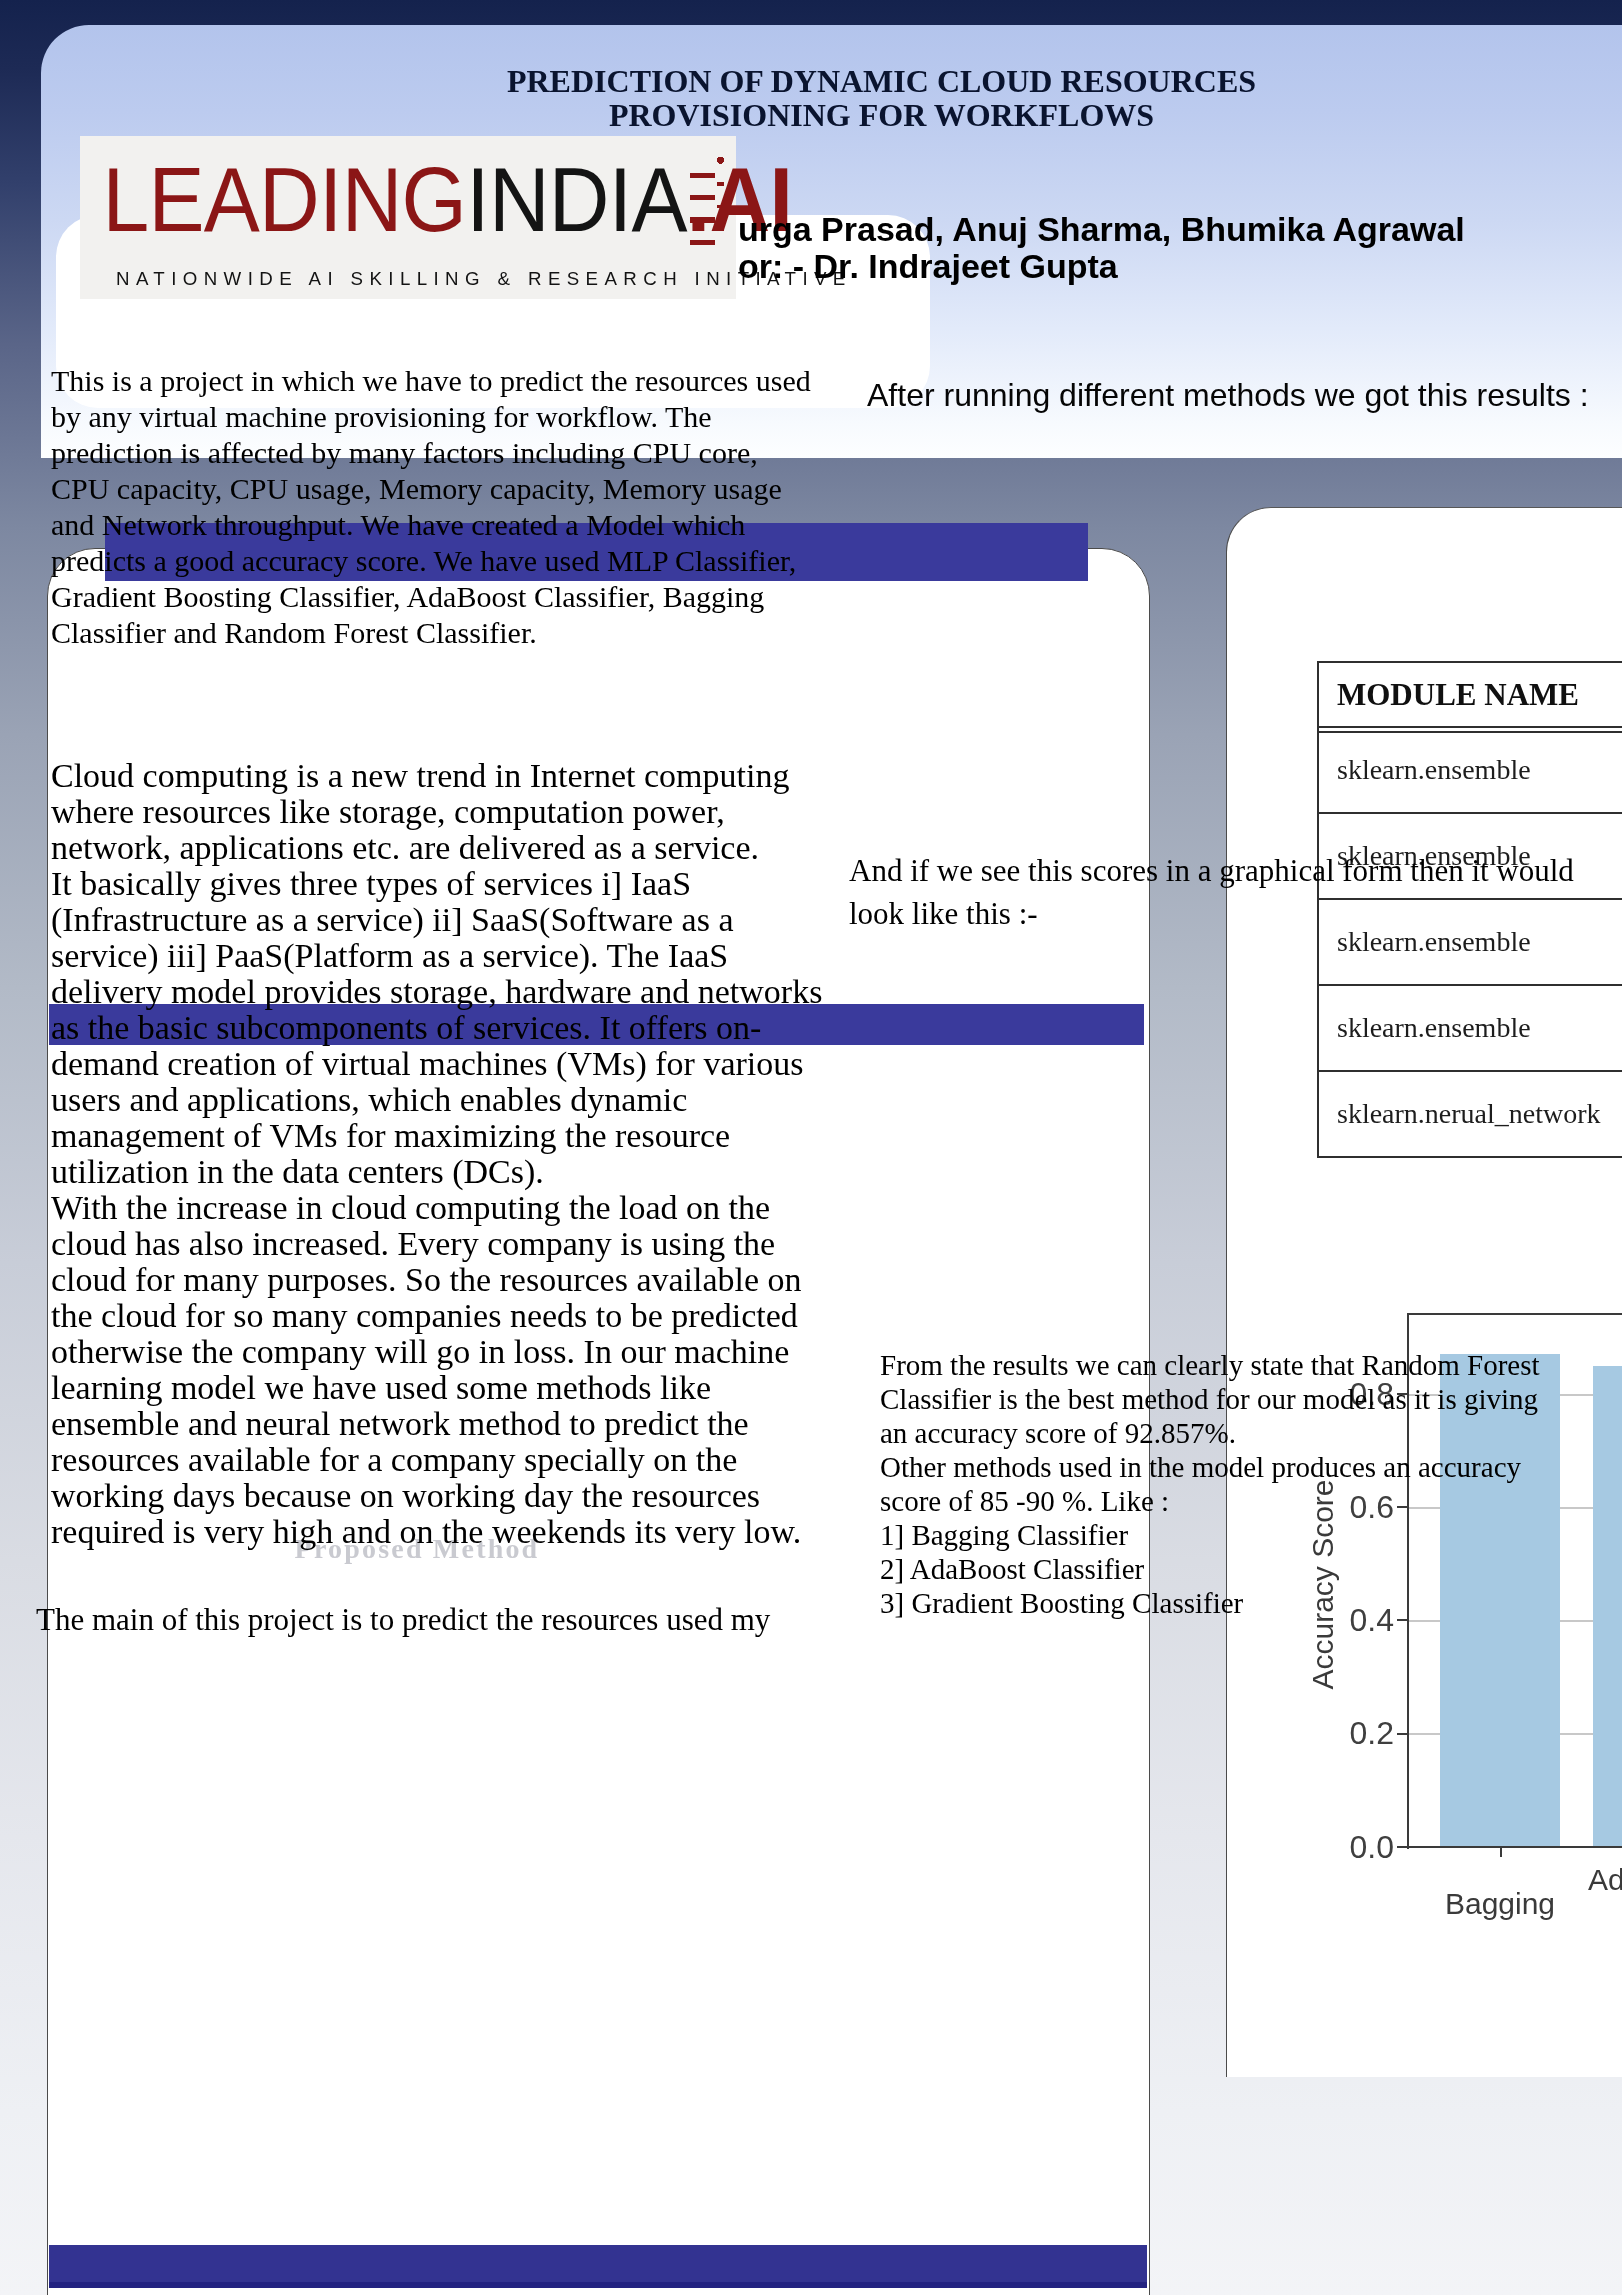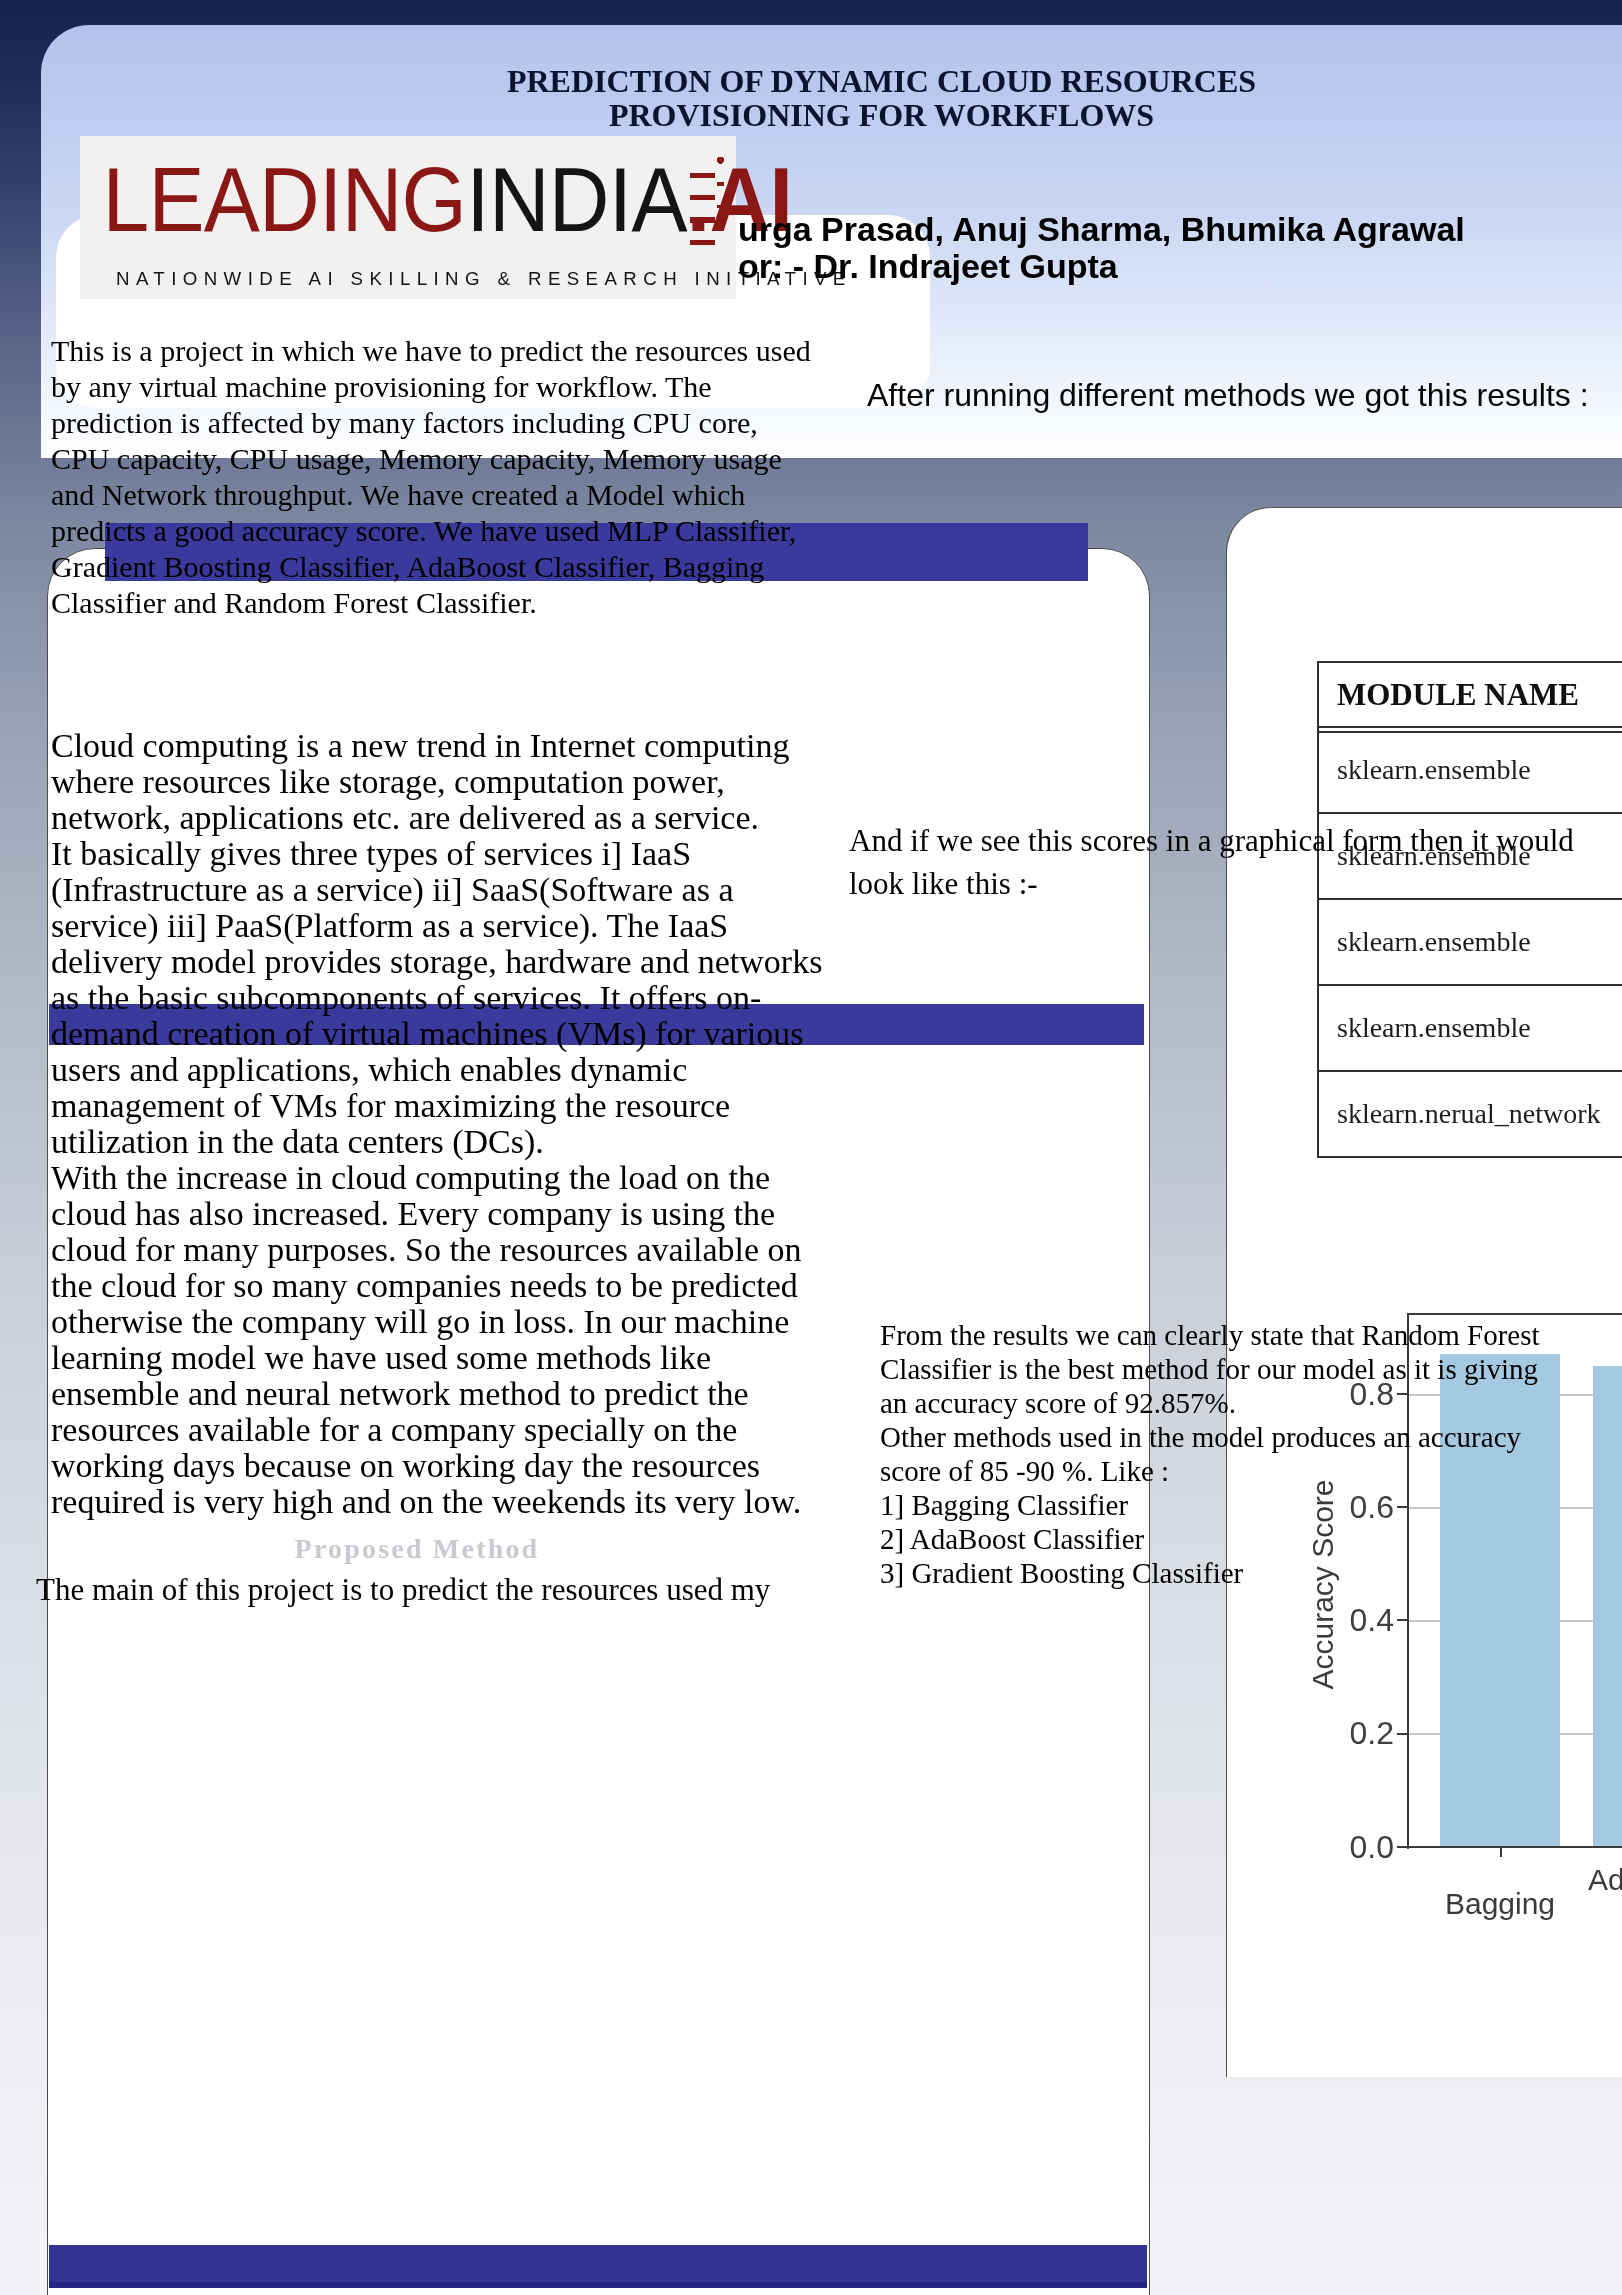--- a/index.html
+++ b/index.html
@@ -52,21 +52,21 @@
   .bottom-bar{left:49px;top:2245px;width:1098px;height:37px;background:#333391;
     border-bottom:6px solid #232381;z-index:4;}
 
   
   .faint{color:#c9cad0;text-align:center;font-weight:bold;z-index:6;}
   .faint-abstract{left:51px;top:361px;width:717px;font-size:30px;}
   .faint-intro{left:51px;top:681px;width:770px;font-size:30px;}
   .faint-proposed{left:51px;top:1533px;width:732px;font-size:28px;letter-spacing:2.2px;}
 
   
-  .txt{color:#000;white-space:pre-line;z-index:6;}
+  .txt{color:#000;white-space:pre-line;z-index:6;margin-top:30px;}
   .abstract-text{left:51px;top:333px;width:956px;font-size:30px;line-height:36px;}
   .intro-text{left:51px;top:728px;width:1113px;font-size:34px;line-height:36px;}
   .proposed-line{left:36px;top:1572px;width:1009px;font-size:31px;}
   .graph-intro{left:849px;top:819px;width:740px;font-size:31px;line-height:43px;}
   .discussion{left:880px;top:1318px;width:747px;font-size:29px;line-height:34px;}
 
   
   .module-table{left:1317px;top:661px;width:448px;z-index:5;}
   .module-header{height:63px;line-height:63px;border:2.2px solid #2f2f2f;border-right:none;
     font-weight:bold;font-size:31px;color:#101010;padding-left:18px;position:relative;background:#fff;}

